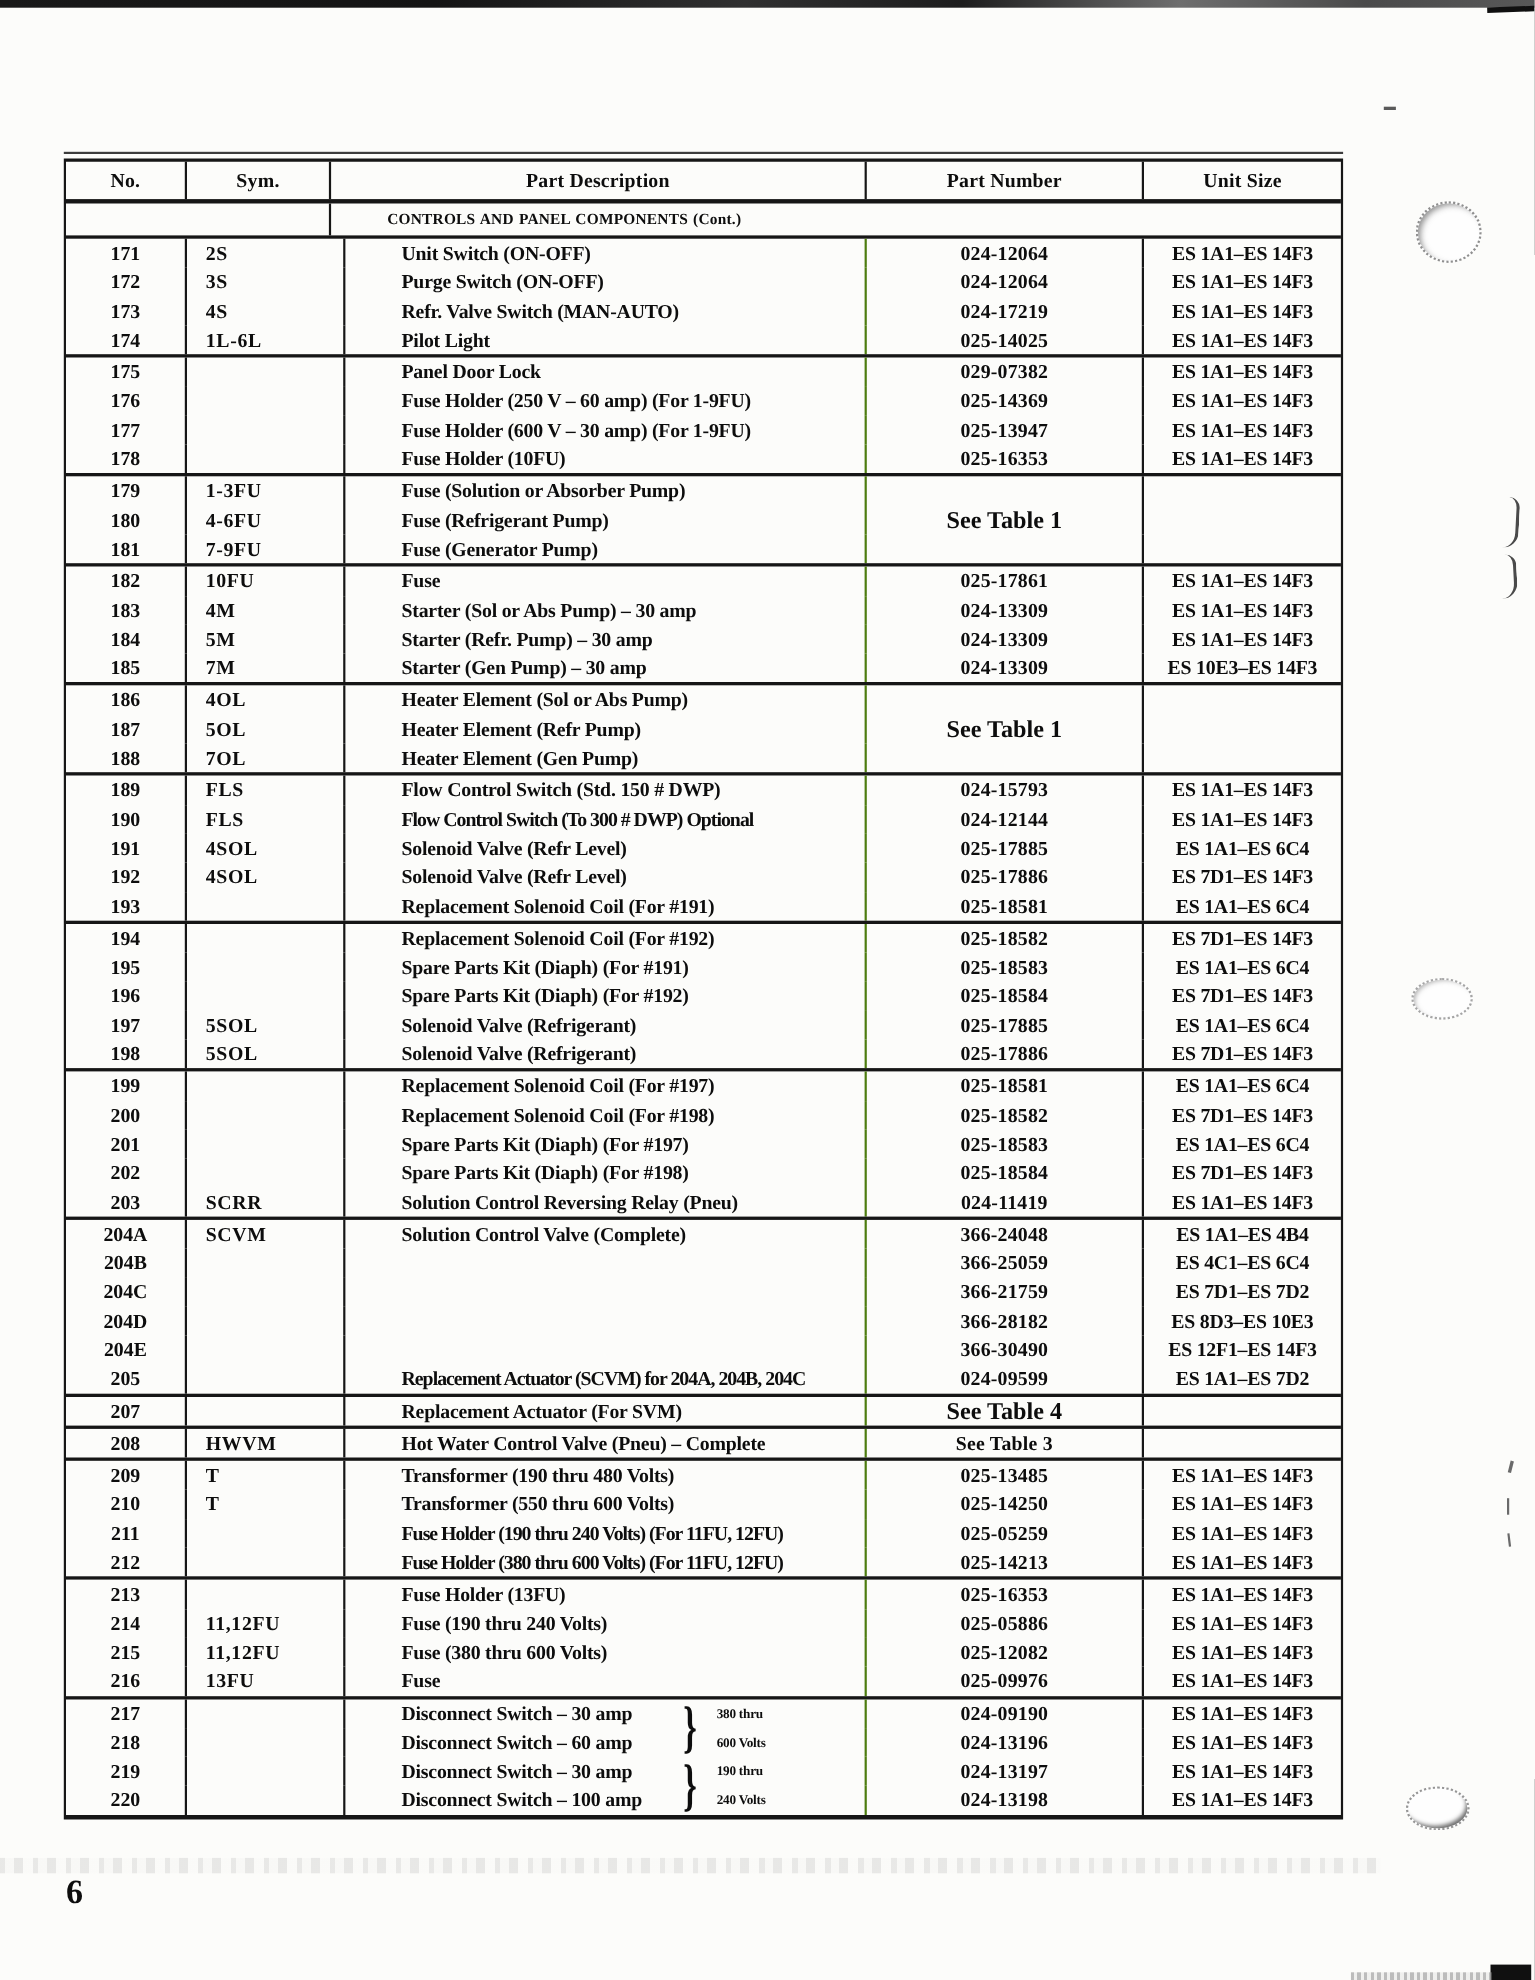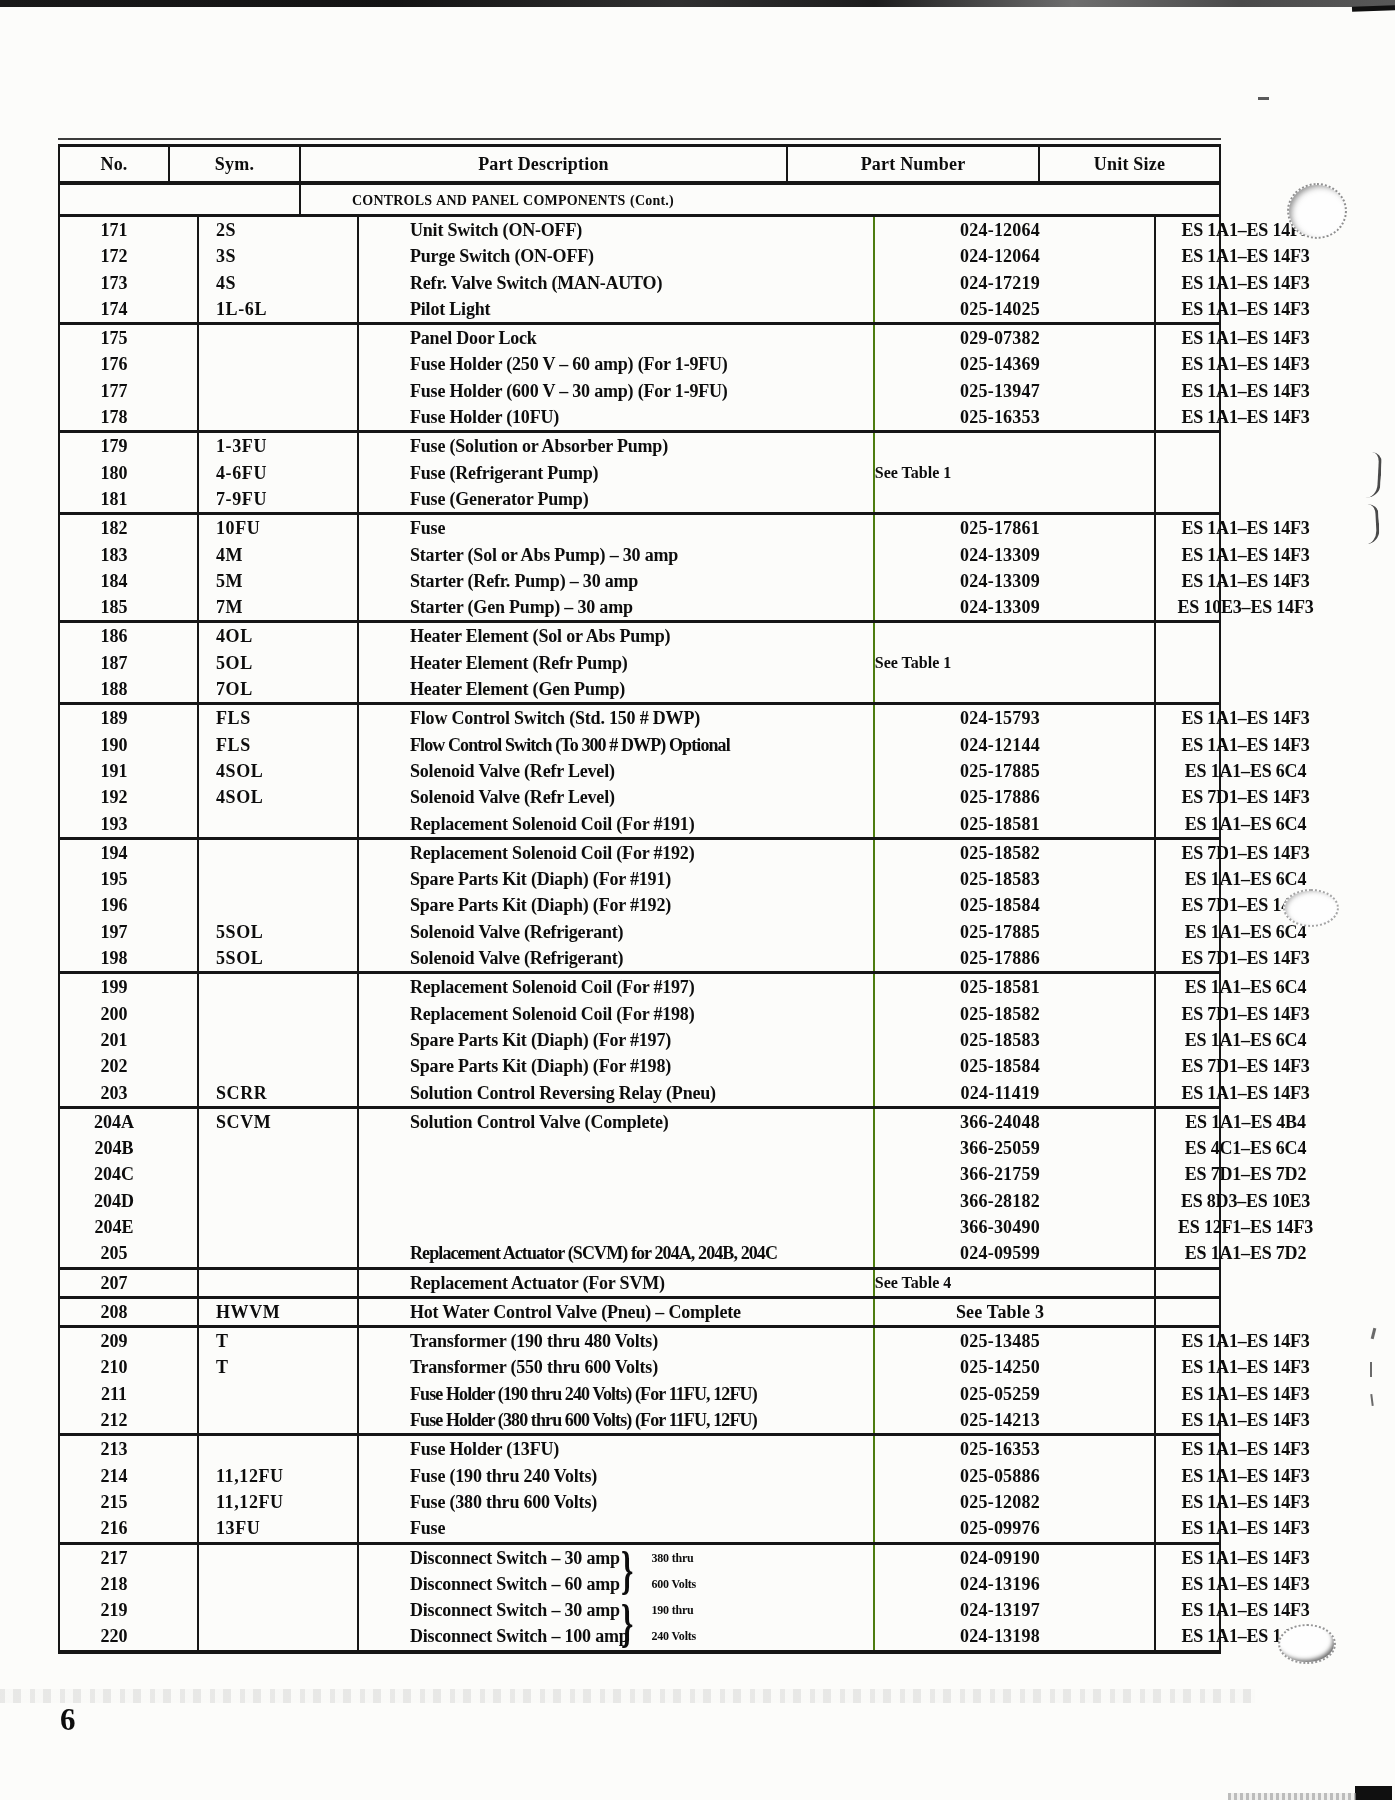--- a/index.html
+++ b/index.html
@@ -43,30 +43,30 @@
   .thead { display:grid; grid-template-columns:108px 131px 487px 252px 181px;
     height:34px; line-height:34px; border-bottom:4px solid #161616; }
   .thead .hc { box-sizing:border-box; text-align:center; font-size:18px; letter-spacing:.2px; }
   .thead .hc + .hc { border-left:2px solid #161616; }
   .section-row { position:relative; height:29px; line-height:29px; border-bottom:3px solid #161616; }
   .section-row .divider { position:absolute; left:239px; top:0; bottom:0; width:2px; background:#161616; }
   .section-title { margin-left:292px; font-size:14px; letter-spacing:.2px; word-spacing:1px; }
 
   .group { position:relative; }
   .group + .group { border-top:3px solid #161616; }
-  .row { display:grid; grid-template-columns:108px 131px 487px 252px 181px; height:26.3px;gap:29px; }
+  .row { display:grid; grid-template-columns:108px 131px 487px 252px 181px; height:26.3px; }
   .cell { box-sizing:border-box; line-height:26.3px; font-size:18px; white-space:nowrap; }
   .cell.no   { text-align:center; }
   .cell.sym  { padding-left:17px; border-left:2px solid #161616; letter-spacing:.6px; }
-  .cell.desc { padding-left:51px; border-left:2px solid #161616; letter-spacing:-.2px; }
+  .cell.desc { padding-left:51px; border-left:2px solid #161616; letter-spacing:-.2px;margin-left:13px; }
   .cell.part { text-align:center; border-left:2px solid #4d7c0f; letter-spacing:.2px; }
   .cell.unit { text-align:center; border-left:2px solid #161616; letter-spacing:-.2px; }
   .cell.desc.tight { letter-spacing:-.9px; }
   .merged-part { position:absolute; left:728px; width:250px; top:0; height:100%;
-    display:flex; align-items:center; justify-content:center; font-size:16px; }
+    display:flex; align-items:center; justify-content:center; font-size:22px; }
   .brace-wrap { position:absolute; left:557px; height:52.6px; display:flex; align-items:center; }
   .brace-glyph { font-size:52px; font-weight:bold; transform:scaleX(.6) scaleY(1.0); transform-origin:center; }
   .brace-labels { margin-left:14px; font-size:12px; line-height:26.3px; letter-spacing:-.2px; }
 </style>
 </head>
 <body>
 
 <div class="page">
 
   <div class="top-strip"></div>

